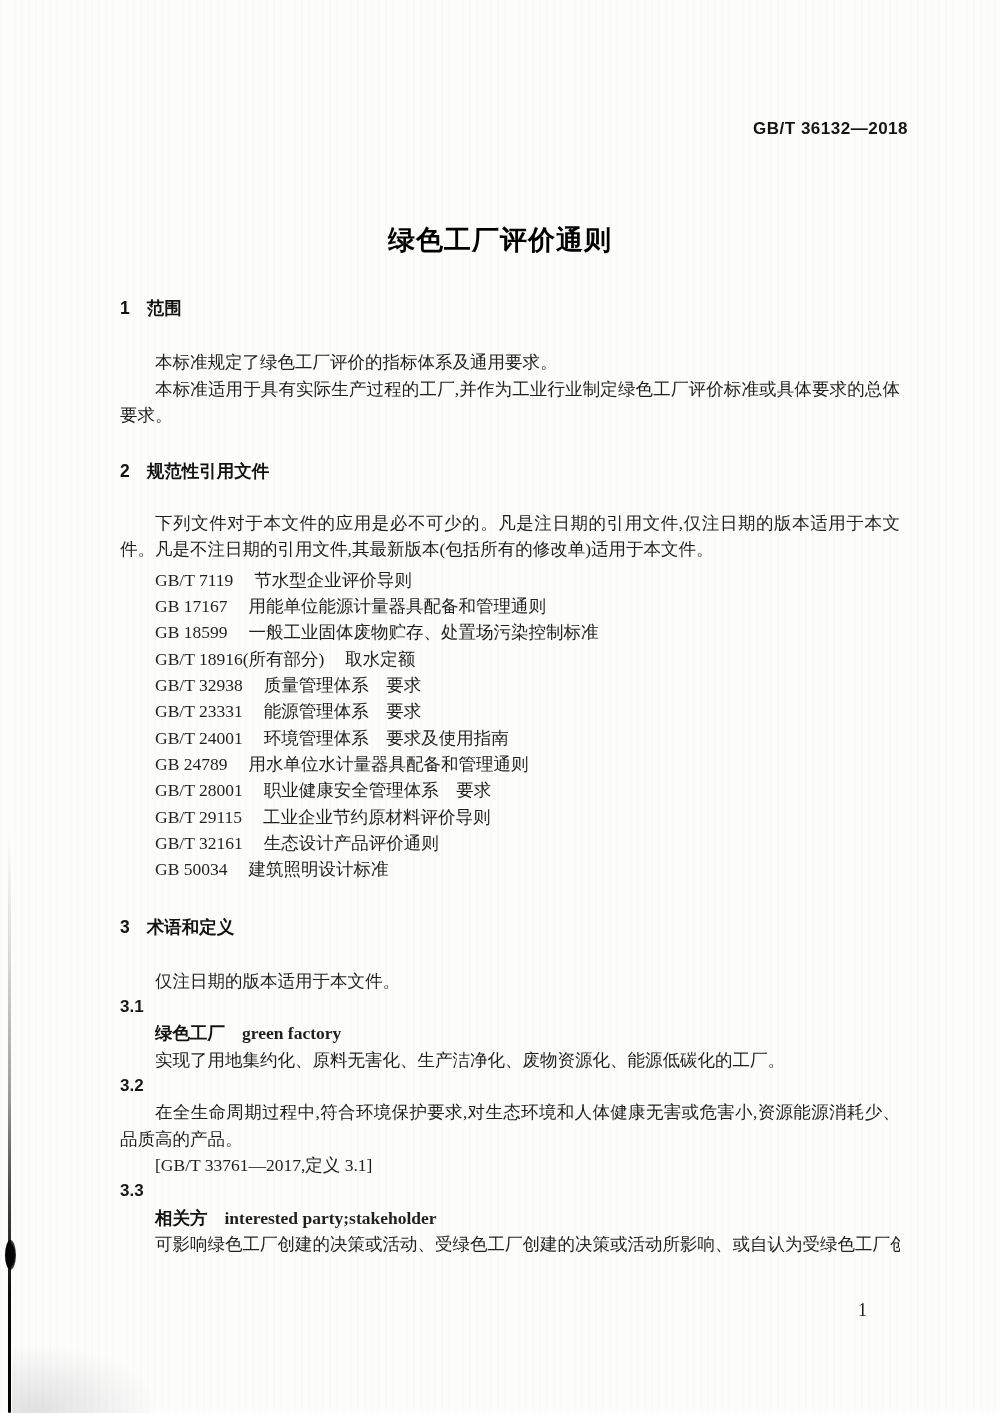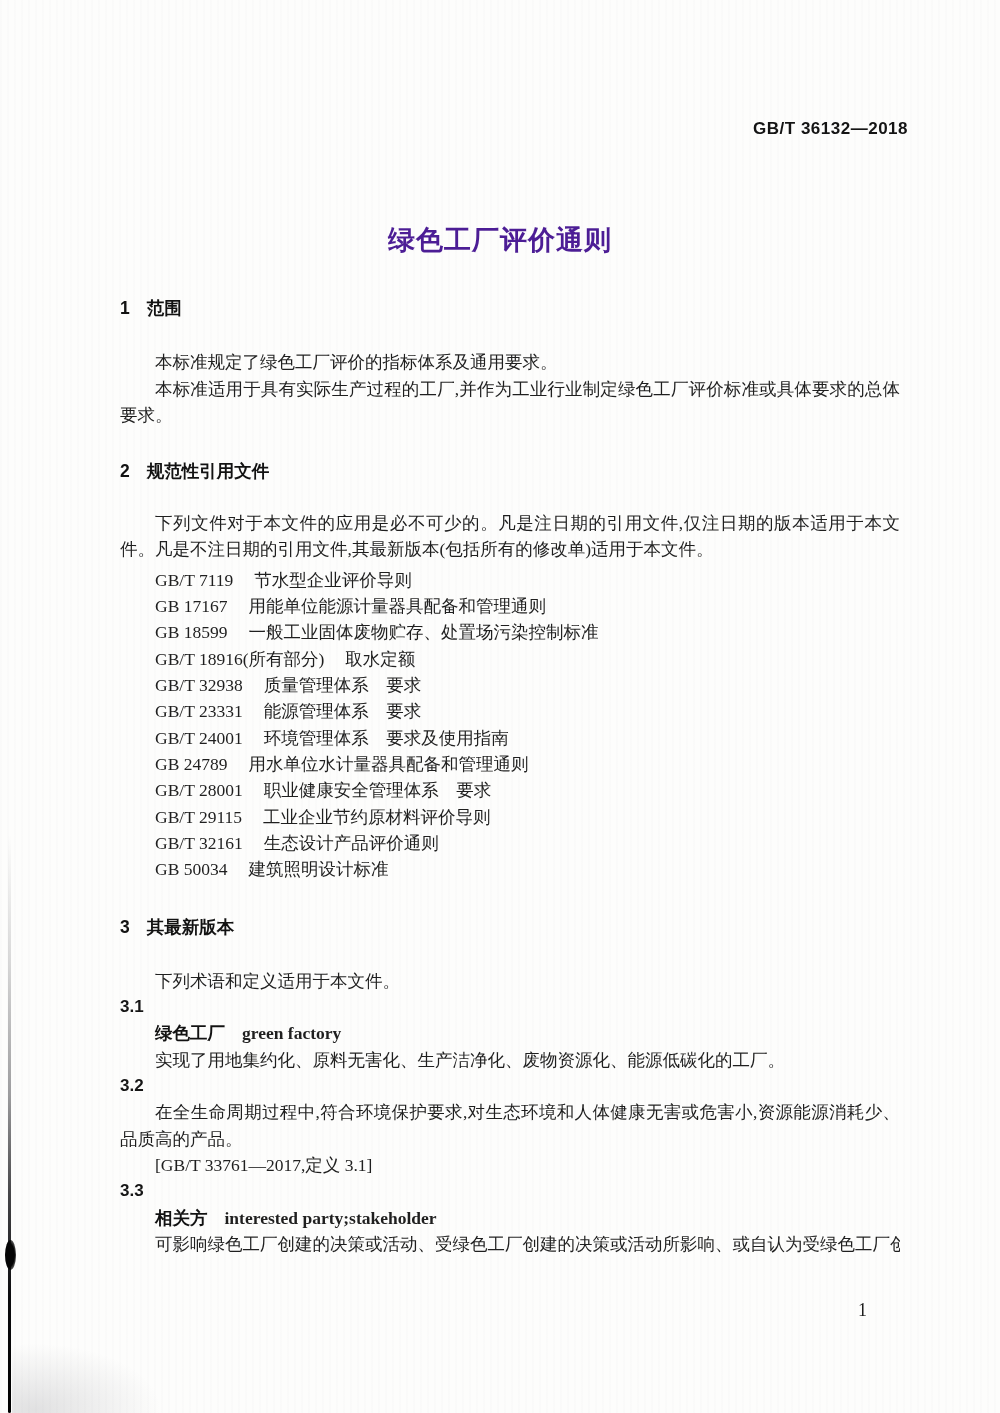--- a/index.html
+++ b/index.html
@@ -43,21 +43,21 @@
   .doc-code {
     position: absolute; top: 119px; right: 92px;
     font-family: "Liberation Sans", sans-serif;
     font-weight: 700; font-size: 17px; letter-spacing: 0.5px; color: #141414;
   }
 
   .doc-title {
     position: absolute; top: 204px; left: 0; width: 100%;
     text-align: center;
     font-family: "Liberation Sans", sans-serif;
-    font-weight: 700; font-size: 27px; letter-spacing: 1px; color: #4c1d95;
+    font-weight: 700; font-size: 27px; letter-spacing: 1px; color: #000000;
   }
 
   .content {
     position: absolute; left: 120px; top: 295px; width: 780px;
     font-size: 17.5px;
   }
 
   .sec-heading {
     margin: 0; display: flex; align-items: baseline;
     font-family: "Liberation Sans", sans-serif;
@@ -139,23 +139,23 @@
       <div class="ref-item"><span class="ref-code">GB/T 24001</span><span class="ref-name">环境管理体系　要求及使用指南</span></div>
       <div class="ref-item"><span class="ref-code">GB 24789</span><span class="ref-name">用水单位水计量器具配备和管理通则</span></div>
       <div class="ref-item"><span class="ref-code">GB/T 28001</span><span class="ref-name">职业健康安全管理体系　要求</span></div>
       <div class="ref-item"><span class="ref-code">GB/T 29115</span><span class="ref-name">工业企业节约原材料评价导则</span></div>
       <div class="ref-item"><span class="ref-code">GB/T 32161</span><span class="ref-name">生态设计产品评价通则</span></div>
       <div class="ref-item"><span class="ref-code">GB 50034</span><span class="ref-name">建筑照明设计标准</span></div>
     </div>
 
     <h2 class="sec-heading mt31">
       <span class="sec-num">3</span>
-      <span>其最新版本</span>
+      <span>术语和定义</span>
     </h2>
-    <p class="para mt28">下列术语和定义适用于本文件。</p>
+    <p class="para mt28">仅注日期的版本适用于本文件。</p>
 
     <div class="terms-block">
       <div class="clause-num">3.1</div>
       <div class="term-head">
         <span class="term-cn">绿色工厂</span><span class="term-en">green factory</span>
       </div>
       <p class="term-def">实现了用地集约化、原料无害化、生产洁净化、废物资源化、能源低碳化的工厂。</p>
     </div>
 
     <div class="terms-block">

